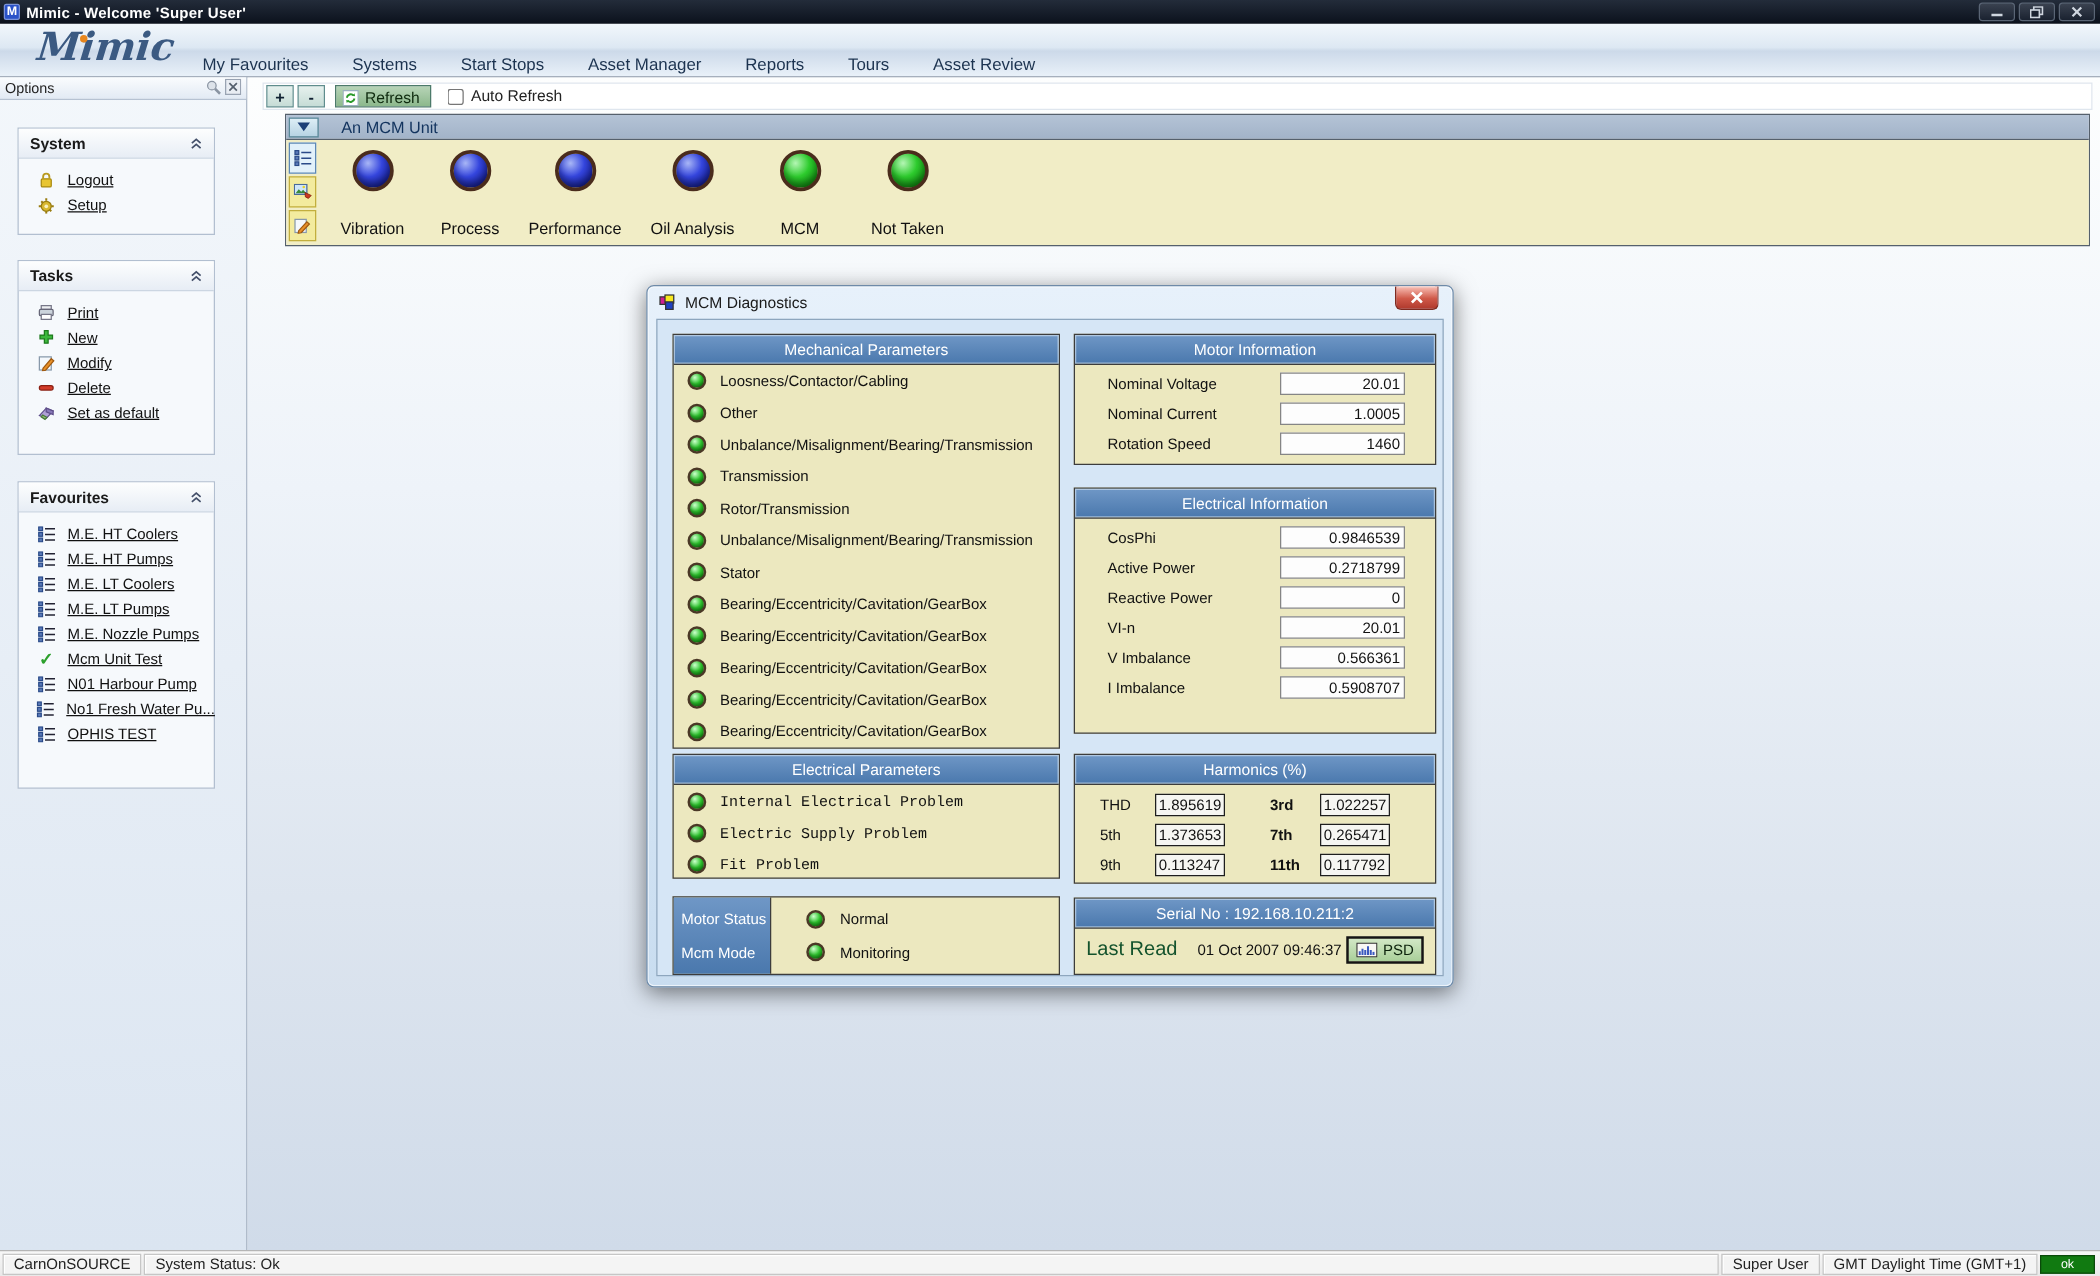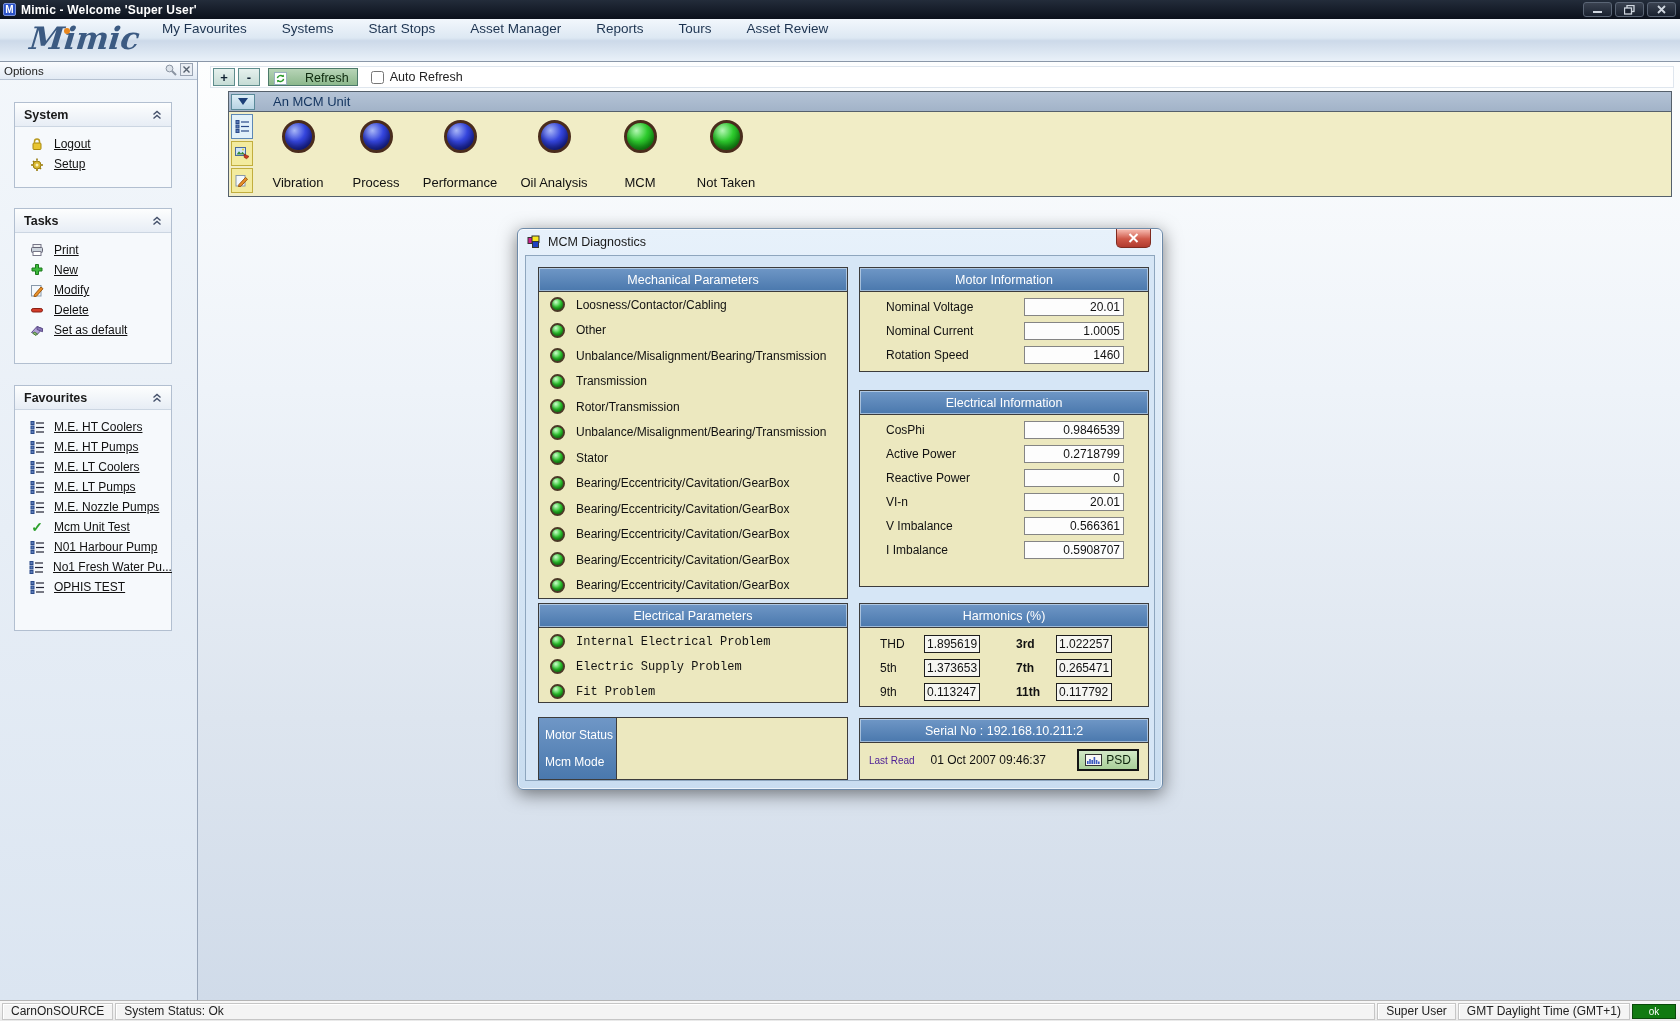--- a/index.html
+++ b/index.html
@@ -15,21 +15,21 @@
   .win-controls { margin-left:auto; display:flex; gap:3px; padding-right:4px; }
   .win-btn { width:29px; height:15px; background:linear-gradient(#3a4250,#1a2230); border:1px solid #5a6575;
     border-radius:3px; display:flex; align-items:center; justify-content:center; cursor:default; }
 
   
   .menubar { position:absolute; left:0; top:19px; right:0; height:43px;
     background:linear-gradient(#f2f7fc 0%,#dde8f3 45%,#ccd9e9 52%,#e9f1f9 100%); border-bottom:1px solid #8a97a8; }
   .logo { position:absolute; left:30px; top:1px; font-family:"DejaVu Serif",serif; font-style:italic; font-weight:bold;
     font-size:31px; color:#3b5a82; transform:skewX(-6deg); }
   .logo-dot { position:absolute; left:64px; top:9px; width:6px; height:6px; border-radius:50%; background:#e8861c; }
-  .menu-items { position:absolute; left:158px; top:0; height:100%; display:flex; align-items:flex-start; gap:27px;
+  .menu-items { position:absolute; left:158px; top:0; height:100%; display:flex; align-items:flex-end; gap:27px;
     font-size:13.5px; color:#1c3350; }
   .menu-item { cursor:default; padding:2px 4px; }
 
   
   .options-panel { position:absolute; left:0; top:62px; width:198px; bottom:21px;
     background:linear-gradient(180deg,#f3f7fb,#dbe5f1); border-right:1px solid #98a6ba; }
   .options-header { height:18px; display:flex; align-items:center; padding:0 4px; font-size:11.5px; color:#222;
     background:linear-gradient(#fafcfe,#e2eaf4); border-bottom:1px solid #b6c2d2; }
   .options-header .spacer { flex:1; }
   .section { position:absolute; left:14px; width:158px; background:#f6f9fc; border:1px solid #b2bfd0; }
@@ -42,21 +42,21 @@
   .icon-cell { width:16px; display:flex; justify-content:center; }
   .check-glyph { color:#2ca02c; font-weight:bold; font-size:14px; line-height:12px; }
 
   
   .main { position:absolute; left:198px; top:62px; right:0; bottom:21px;
     background:linear-gradient(180deg,#fdfefe 0%,#eef3f9 35%,#dde5ef 70%,#d0dbe9 100%); }
   .toolbar { position:absolute; left:12px; top:4px; right:6px; height:22px; background:#fff;
     border:1px solid #dfe6ee; display:flex; align-items:center; gap:3px; padding:0 2px; }
   .tool-btn { width:22px; height:18px; background:linear-gradient(#e6f1ee,#c6dcd6); border:1px solid #5f8d8d;
     font-size:13px; font-weight:bold; color:#123; display:flex; align-items:center; justify-content:center; cursor:pointer; }
-  .refresh-btn { margin-left:5px; height:18px; padding:2px 8px 0 5px; display:flex; align-items:center; gap:18px;
+  .refresh-btn { margin-left:5px; height:18px; padding:2px 8px 0 5px; display:flex; align-items:center; gap:5px;
     background:linear-gradient(#b7d4b7,#8cb88c); border:1px solid #4c7a6a; font-size:12.5px; color:#0e2a0e; cursor:pointer; }
   .auto-refresh { display:flex; align-items:flex-end; gap:6px; margin-left:10px; font-size:12.5px; color:#222; }
 
   .unit-box { position:absolute; left:30px; right:8px; top:29px; border:1px solid #55606c; }
   .unit-header { height:20px; background:linear-gradient(#b4c3d6,#a2b3c8); display:flex; align-items:center;
     border-bottom:1px solid #55606c; }
   .tri-btn { width:24px; height:16px; margin-left:2px; background:linear-gradient(#ddeef6,#b7d3e3);
     border:1px solid #5a8a9a; display:flex; align-items:center; justify-content:center; cursor:pointer; }
   .tri-down { width:0; height:0; border-left:5px solid transparent; border-right:5px solid transparent; border-top:7px solid #1c3f77; }
   .unit-title { margin-left:18px; font-size:13px; color:#12335e; }
@@ -99,21 +99,21 @@
   .harm-label { font-size:12px; color:#111; }
   .hl1 { width:44px; } .hl2 { width:40px; margin-left:36px;font-weight:bold; }
   .harm-field { width:56px; height:18px; font-family:"Liberation Sans",sans-serif; font-size:12px; color:#111;
     background:#f6f6f2; border:1px solid #1e1e1e; padding:0 2px; }
   .ms-panel { display:flex; height:100%; }
   .ms-labels { width:78px; background:linear-gradient(#6f97c6,#4a78ad); color:#fff; font-size:12px;
     display:flex; flex-direction:column; justify-content:space-around; padding:4px 0 4px 6px; border-right:1px solid #3c3c3c; }
   .ms-rows { flex:1; display:flex; flex-direction:column; justify-content:space-around; padding:4px 0; }
   .ms-row { display:flex; align-items:center; gap:12px; padding-left:28px; }
   .serial-row { display:flex; align-items:center; height:34px; padding:0 9px; }
-  .serial-label { font-size:10px; color:#4c1d95; }
+  .serial-label { font-size:16px; color:#14532d; }
   .serial-value { font-size:12px; color:#111; margin-left:16px; }
   .psd-btn { margin-left:auto; height:22px; padding:0 6px; display:flex; align-items:center; gap:4px;
     background:linear-gradient(#d2e8c6,#a9cf99); border:2px solid #141414; font-size:12px; color:#0c220c; cursor:pointer; }
 
   
   .statusbar { position:absolute; left:0; bottom:0; right:0; height:21px; background:linear-gradient(#f7f7f7,#e9e9e9);
     border-top:1px solid #b5b5b5; display:flex; align-items:center; padding:0 2px; font-size:12px; color:#222; z-index:60; }
   .seg { height:17px; display:flex; align-items:center; padding:0 8px; border:1px solid #c6c6c6; background:#f4f4f4;
     margin-right:2px; white-space:nowrap; box-shadow:inset 1px 1px 0 #fff; }
   .seg.grow { flex:1; justify-content:flex-start; }
@@ -570,20 +570,30 @@
           <div class="param-label">Fit Problem</div>
         </div>
     </div>
 
     <div class="group" style="left:12px; top:461px; width:310px; height:63px;">
       <div class="ms-panel">
         <div class="ms-labels">
           <div>Motor Status</div>
           <div>Mcm Mode</div>
         </div>
+        <div class="ms-rows">
+          <div class="ms-row">
+              <div class="led small"></div>
+              <div class="param-label">Normal</div>
+            </div>
+          <div class="ms-row">
+              <div class="led small"></div>
+              <div class="param-label">Monitoring</div>
+            </div>
+        </div>
       </div>
     </div>
 
     <div class="group" style="left:333px; top:11px; width:290px; height:105px;">
       <div class="group-header">Motor Information</div>
       <div class="field-row" style="margin-top:3px">
         <span class="f-label">Nominal Voltage</span>
         <input class="field" value="20.01" style="">
       </div>
       <div class="field-row">

